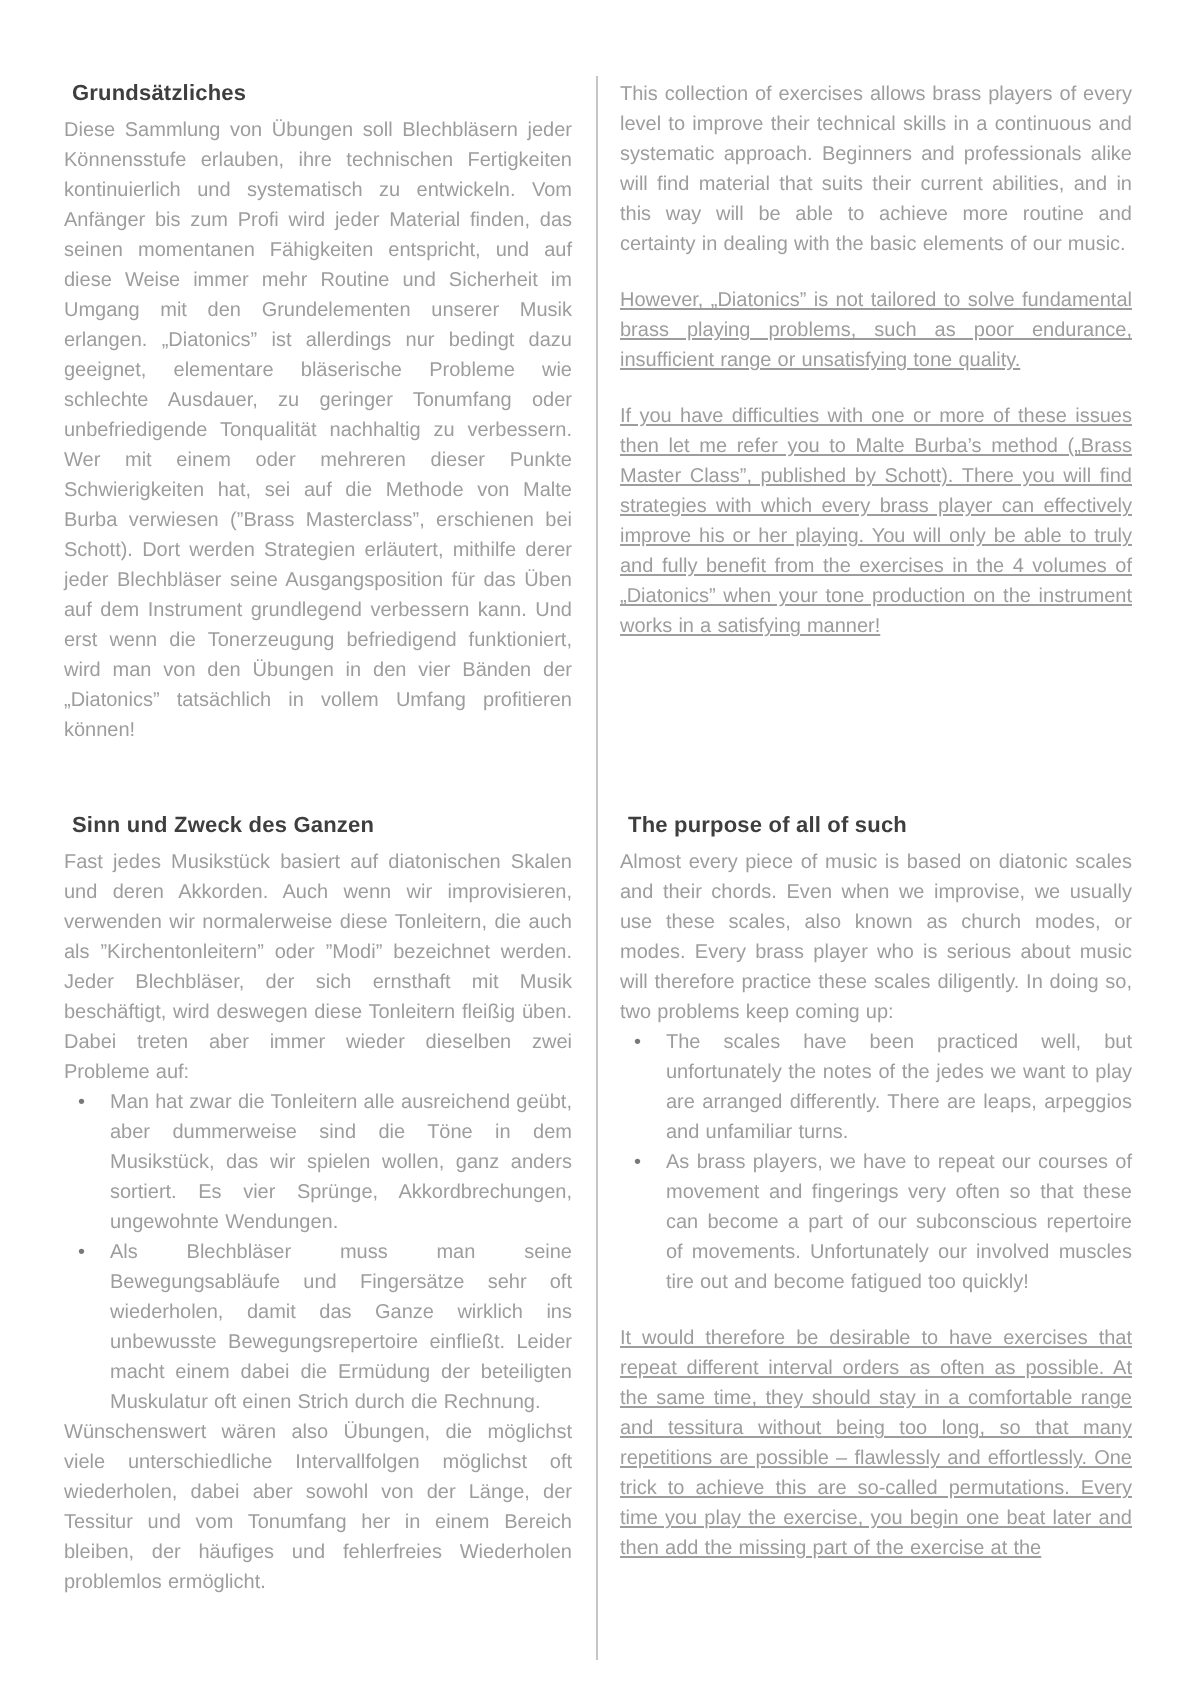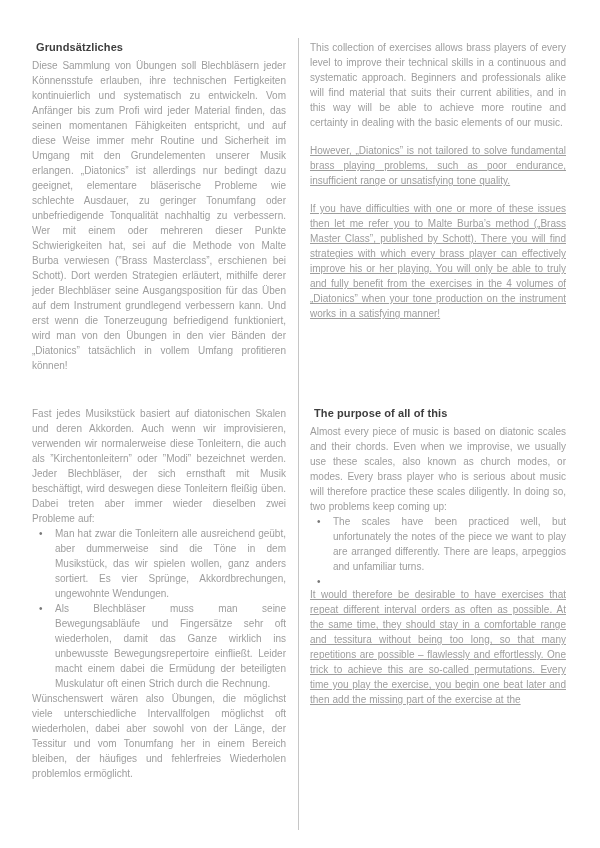--- a/index.html
+++ b/index.html
@@ -73,20 +73,21 @@
 <div class="page">
 
   <div class="divider"></div>
 
   <div class="block" id="l1" lang="de">
     <h2>Grundsätzliches</h2>
     <p>Diese Sammlung von Übungen soll Blechbläsern jeder Könnensstufe erlauben, ihre technischen Fertigkeiten kontinuierlich und systematisch zu entwickeln. Vom Anfänger bis zum Profi wird jeder Material finden, das seinen momentanen Fähigkeiten entspricht, und auf diese Weise immer mehr Routine und Sicherheit im Umgang mit den Grundelementen unserer Musik erlangen. „Diatonics” ist allerdings nur bedingt dazu geeignet, elementare bläserische Probleme wie schlechte Ausdauer, zu geringer Tonumfang oder unbefriedigende Tonqualität nachhaltig zu verbessern. Wer mit einem oder mehreren dieser Punkte Schwierigkeiten hat, sei auf die Methode von Malte Burba verwiesen (”Brass Masterclass”, erschienen bei Schott). Dort werden Strategien erläutert, mithilfe derer jeder Blechbläser seine Ausgangsposition für das Üben auf dem Instrument grundlegend verbessern kann. Und erst wenn die Tonerzeugung befriedigend funktioniert, wird man von den Übungen in den vier Bänden der „Diatonics” tatsächlich in vollem Umfang profitieren können!</p>
   </div>
 
   <div class="block" id="l2" lang="de">
+    <h2>Sinn und Zweck des Ganzen</h2>
     <p>Fast jedes Musikstück basiert auf diatonischen Skalen und deren Akkorden. Auch wenn wir improvisieren, verwenden wir normalerweise diese Tonleitern, die auch als ”Kirchentonleitern” oder ”Modi” bezeichnet werden. Jeder Blechbläser, der sich ernsthaft mit Musik beschäftigt, wird deswegen diese Tonleitern fleißig üben. Dabei treten aber immer wieder dieselben zwei Probleme auf:</p>
     <ul class="bullets">
       <li>
         <span class="bullet">•</span>
         <span>Man hat zwar die Tonleitern alle ausreichend geübt, aber dummerweise sind die Töne in dem Musikstück, das wir spielen wollen, ganz anders sortiert. Es vier Sprünge, Akkordbrechungen, ungewohnte Wendungen.</span>
       </li>
       <li>
         <span class="bullet">•</span>
         <span>Als Blechbläser muss man seine Bewegungsabläufe und Fingersätze sehr oft wiederholen, damit das Ganze wirklich ins unbewusste Bewegungsrepertoire einfließt. Leider macht einem dabei die Ermüdung der beteiligten Muskulatur oft einen Strich durch die Rechnung.</span>
       </li>
@@ -94,27 +95,28 @@
     <p>Wünschenswert wären also Übungen, die möglichst viele unterschiedliche Intervallfolgen möglichst oft wiederholen, dabei aber sowohl von der Länge, der Tessitur und vom Tonumfang her in einem Bereich bleiben, der häufiges und fehlerfreies Wiederholen problemlos ermöglicht.</p>
   </div>
 
   <div class="block" id="r1" lang="en">
     <p>This collection of exercises allows brass players of every level to improve their technical skills in a continuous and systematic approach. Beginners and professionals alike will find material that suits their current abilities, and in this way will be able to achieve more routine and certainty in dealing with the basic elements of our music.</p>
     <p class="gap">However, „Diatonics” is not tailored to solve fundamental brass playing problems, such as poor endurance, insufficient range or unsatisfying tone quality.</p>
     <p class="gap">If you have difficulties with one or more of these issues then let me refer you to Malte Burba’s method („Brass Master Class”, published by Schott). There you will find strategies with which every brass player can effectively improve his or her playing. You will only be able to truly and fully benefit from the exercises in the 4 volumes of „Diatonics” when your tone production on the instrument works in a satisfying manner!</p>
   </div>
 
   <div class="block" id="r2" lang="en">
-    <h2>The purpose of all of this</h2>
+    <h2>The purpose of all of such</h2>
     <p>Almost every piece of music is based on diatonic scales and their chords. Even when we improvise, we usually use these scales, also known as church modes, or modes. Every brass player who is serious about music will therefore practice these scales diligently. In doing so, two problems keep coming up:</p>
     <ul class="bullets">
       <li>
         <span class="bullet">•</span>
-        <span>The scales have been practiced well, but unfortunately the notes of the piece we want to play are arranged differently.  There are leaps, arpeggios and unfamiliar turns.</span>
+        <span>The scales have been practiced well, but unfortunately the notes of the jedes we want to play are arranged differently.  There are leaps, arpeggios and unfamiliar turns.</span>
       </li>
       <li>
         <span class="bullet">•</span>
+        <span>As brass players, we have to repeat our courses of movement and fingerings very often so that these can become a part of our subconscious repertoire of movements.  Unfortunately our involved muscles tire out and become fatigued too quickly!</span>
       </li>
     </ul>
     <p class="gap">It would therefore be desirable to have exercises that repeat different interval orders as often as possible.  At the same time, they should stay in a comfortable range and tessitura without being too long, so that many repetitions are possible – flawlessly and effortlessly.  One trick to achieve this are so-called permutations.  Every time you play the exercise, you begin one beat later and then add the missing part of the exercise at the</p>
   </div>
 
 </div>
 
 </body></html>

